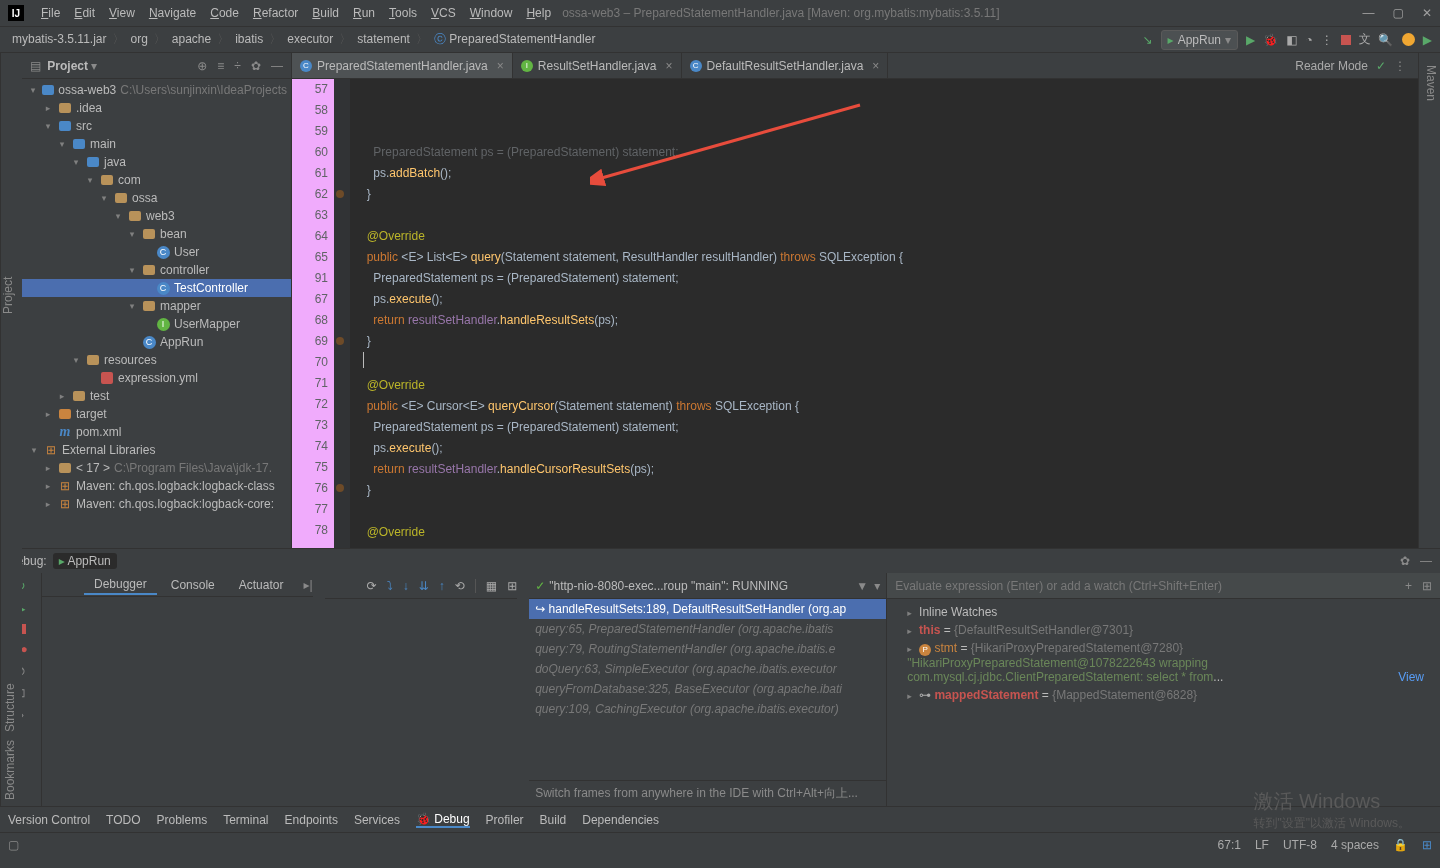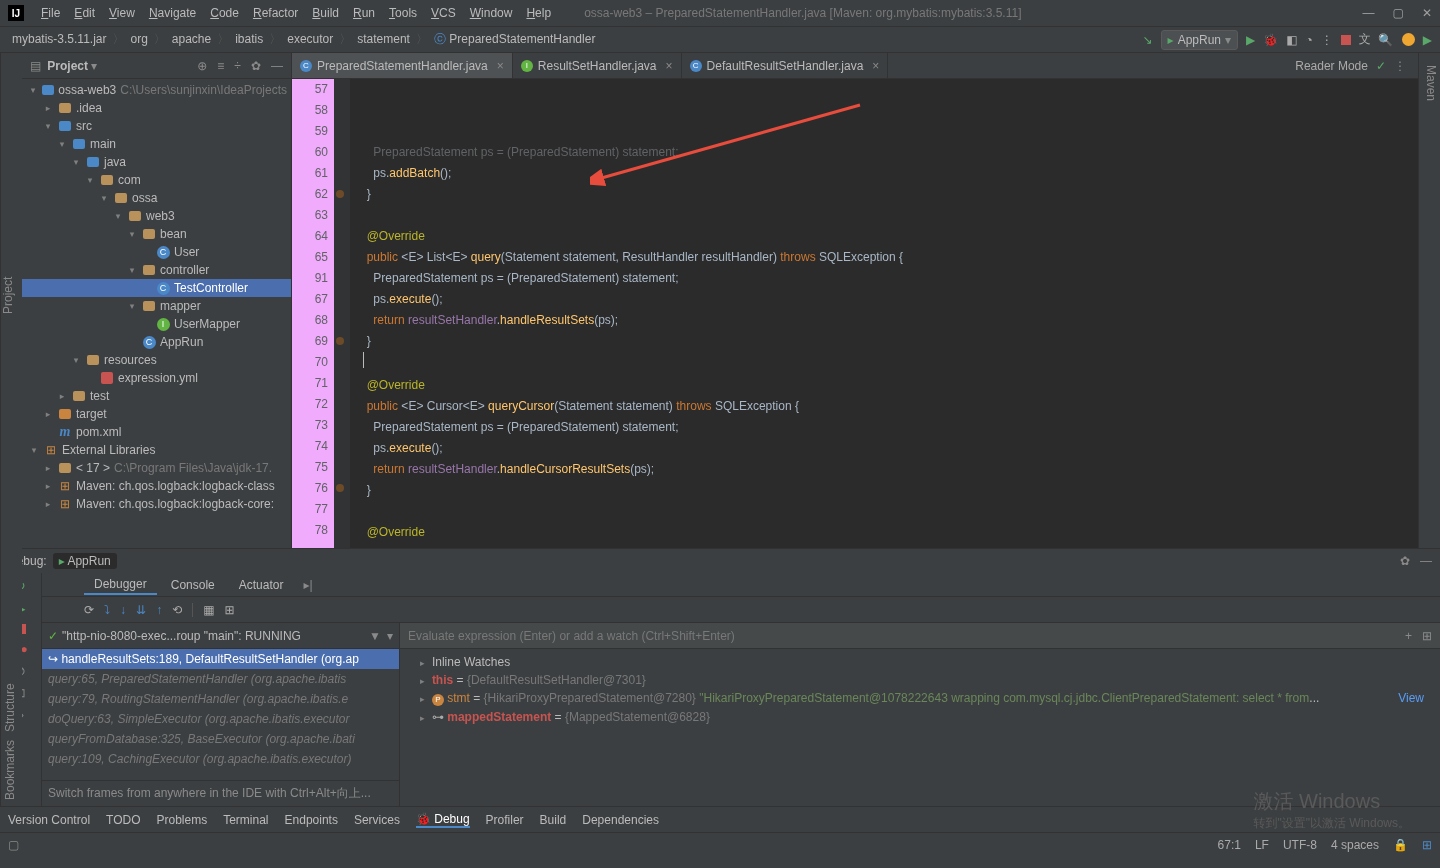--- a/index.html
+++ b/index.html
@@ -1,21 +1,21 @@
 <!DOCTYPE html>
 <html><head>
 <meta charset="utf-8">
 <style>
 * { margin:0; padding:0; box-sizing:border-box; font-family:"Segoe UI",Arial,sans-serif; font-size:12px; }
 body { background:#3c3f41; color:#bbbbbb; width:1440px; height:868px; overflow:hidden; position:relative; }
 .titlebar { height:27px; background:#3c3f41; display:flex; align-items:center; padding:0 8px; border-bottom:1px solid #323232; }
 .titlebar .logo { width:16px; height:16px; background:#000; display:inline-flex; align-items:center; justify-content:center; color:#fff; font-size:10px; font-weight:bold; margin-right:10px; }
 .titlebar .menu-item { padding:0 7px; cursor:pointer; color:#bbbbbb; }
 .titlebar .menu-item u { text-decoration:underline; }
-.titlebar .title { margin-left:26px; color:#787878;text-align:right; }
+.titlebar .title { margin-left:4px; color:#787878;text-align:right; }
 .titlebar .win-controls { margin-left:auto; display:flex; gap:18px; color:#a0a0a0; font-size:13px; }
 .breadcrumb { height:26px; background:#3c3f41; display:flex; align-items:center; padding:0 8px; border-bottom:1px solid #323232; }
 .breadcrumb .crumb { color:#bbbbbb; padding:0 4px; }
 .breadcrumb .sep { color:#5a5a5a; margin:0 2px; }
 .breadcrumb .run-area { margin-left:auto; display:flex; align-items:center; gap:8px; }
 .breadcrumb .run-config { background:#4c5052; border:1px solid #5a5a5a; padding:2px 6px; border-radius:3px; display:flex; align-items:center; gap:4px; }
 .icon-play { color:#59a869; }
 .icon-bug { color:#59a869; }
 .icon-stop { width:10px; height:10px; background:#c75450; }
 .main-area { display:flex; height:495px; }
@@ -433,21 +433,21 @@
   <div style="display:flex;flex:1;">
     <div class="debug-left-tb">
       <span style="color:#59a869">↻</span>
       <span class="play">▶</span>
       <span class="stop"></span>
       <span style="color:#c75450">●●</span>
       <span style="color:#8a8a8a">⊘</span>
       <span style="color:#8a8a8a">⊡</span>
       <span style="color:#8a8a8a">»</span>
     </div>
-    <div style="flex:1;display:flex;flex-direction:column;">
+    <div style="flex:1;display:flex;flex-direction:row;gap:12px;">
       <div class="debug-tabs" id="dtabs">
           <span class="dtab active">Debugger</span>
           <span class="dtab ">Console</span>
           <span class="dtab ">Actuator</span>
           <span style="margin-left:6px;color:#8a8a8a">▸|</span>
         </div>
       <div class="debug-tb">
         <span style="color:#aaa">⟳</span>
         <span style="color:#4a88c7">⤵</span>
         <span style="color:#4a88c7">↓</span>

